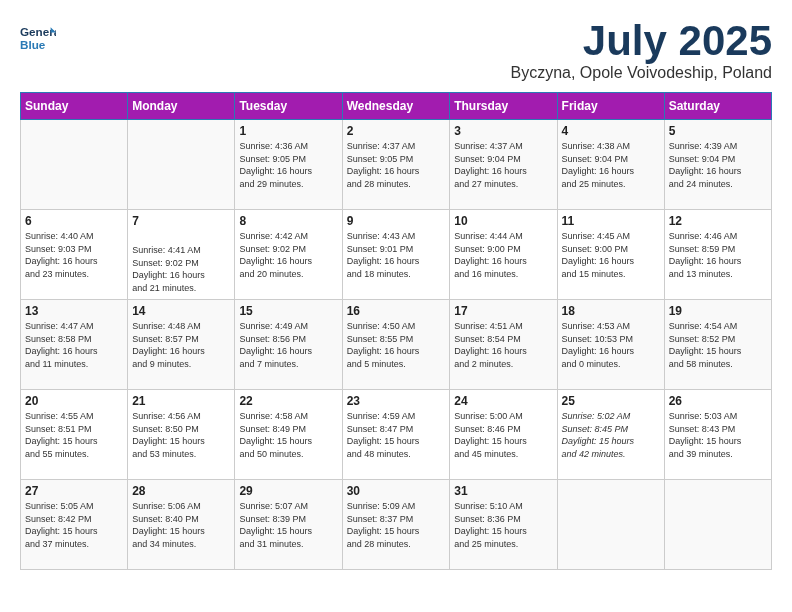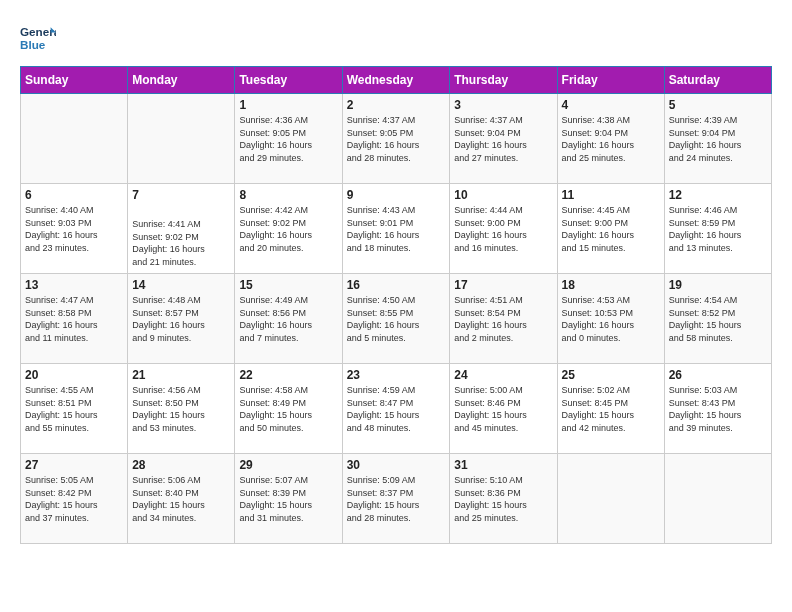--- a/index.html
+++ b/index.html
@@ -82,20 +82,24 @@
 <body>
 
 <div class="header">
   <div class="logo">
     <svg class="logo-icon" viewBox="0 0 40 40">
       <text x="0" y="18" font-size="13" font-weight="bold" fill="#1a3a5c" font-family="Arial">General</text>
       <text x="0" y="32" font-size="13" font-weight="bold" fill="#2a7ab5" font-family="Arial">Blue</text>
       <polygon points="34,8 40,14 34,14" fill="#2a7ab5"></polygon>
     </svg>
   </div>
+  <div class="title-block">
+    <div class="month-title">July 2025</div>
+    <div class="location">Byczyna, Opole Voivodeship, Poland</div>
+  </div>
 </div>
 
 <table class="calendar">
   <thead>
     <tr id="weekday-header">
         <th>Sunday</th>
         <th>Monday</th>
         <th>Tuesday</th>
         <th>Wednesday</th>
         <th>Thursday</th>
@@ -276,21 +280,21 @@
         </td>
         <td>
           <div class="day-num">24</div>
           <div class="day-info" style="white-space: pre-line;">Sunrise: 5:00 AM
 Sunset: 8:46 PM
 Daylight: 15 hours
 and 45 minutes.</div>
         </td>
         <td>
           <div class="day-num">25</div>
-          <div class="day-info" style="white-space: pre-line;">Sunrise: 5:02 AM
+          <div class="day-info" style="white-space: pre-line; font-style: italic;">Sunrise: 5:02 AM
 Sunset: 8:45 PM
 Daylight: 15 hours
 and 42 minutes.</div>
         </td>
         <td>
           <div class="day-num">26</div>
           <div class="day-info" style="white-space: pre-line;">Sunrise: 5:03 AM
 Sunset: 8:43 PM
 Daylight: 15 hours
 and 39 minutes.</div>

